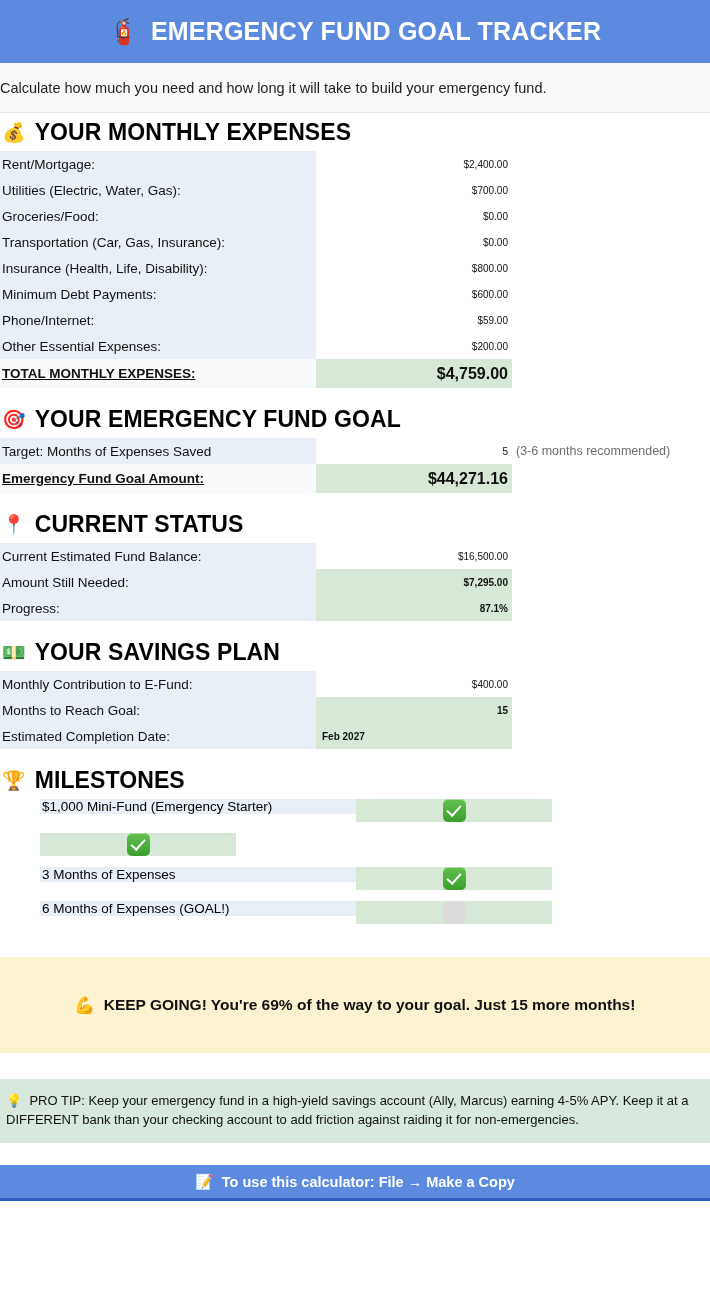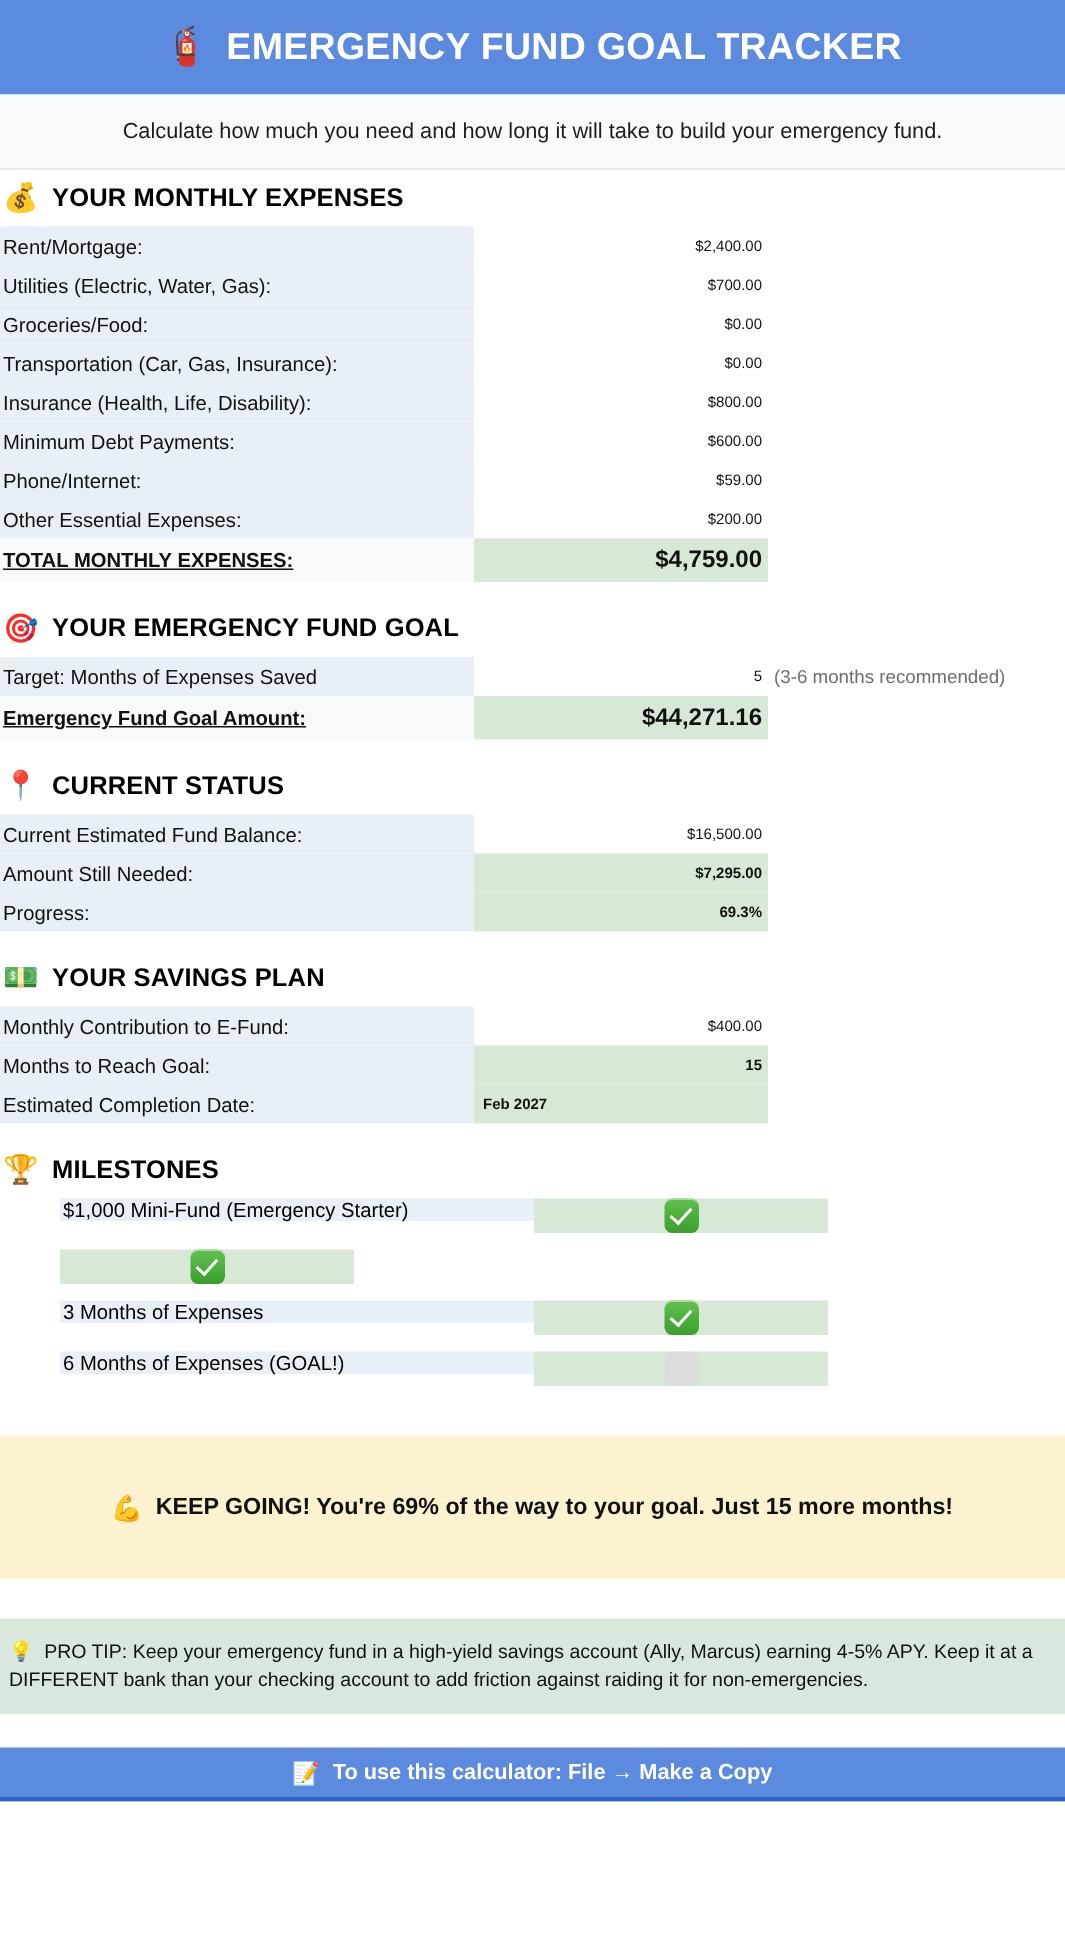--- a/index.html
+++ b/index.html
@@ -37,21 +37,21 @@
     font-size: 25px;
     font-weight: bold;
     letter-spacing: 0.2px;
   }
 
   .subtitle-bar {
     background: #f8f9fa;
     height: 49px;
     display: flex;
     align-items: center;
-    justify-content: center;
+    justify-content: flex-start;
     border-bottom: 1px solid #e4e7ea;
   }
   .subtitle-bar .s-text {
     font-size: 14.5px;
     color: #1d1d1d;
   }
 
   
   .section {
     margin: 0;
@@ -62,21 +62,21 @@
     gap: 9px;
     height: 38px;
     padding-left: 2px;
   }
   .section-head.gap-top { margin-top: 12px; }
   .section-head .sh-icon {
     font-size: 19px;
     line-height: 1;
   }
   .section-head .sh-text {
-    font-size: 17px;
+    font-size: 23px;
     font-weight: bold;
     letter-spacing: 0.1px;
   }
 
   
   .rows { width: 710px; }
   .row {
     display: flex;
     align-items: stretch;
     height: 26px;
@@ -314,21 +314,21 @@
       <div class="row">
         <div class="lbl">Current Estimated Fund Balance:</div>
         <div class="val">$16,500.00</div>
       </div>
       <div class="row highlight">
         <div class="lbl">Amount Still Needed:</div>
         <div class="val">$7,295.00</div>
       </div>
       <div class="row highlight">
         <div class="lbl">Progress:</div>
-        <div class="val">69.3%</div>
+        <div class="val">87.1%</div>
       </div>
     </div>
   </div>
 
   <div class="section">
     <div class="section-head gap-top">
       <span class="sh-icon">💵</span>
       <span class="sh-text">YOUR SAVINGS PLAN</span>
     </div>
     <div class="rows">

